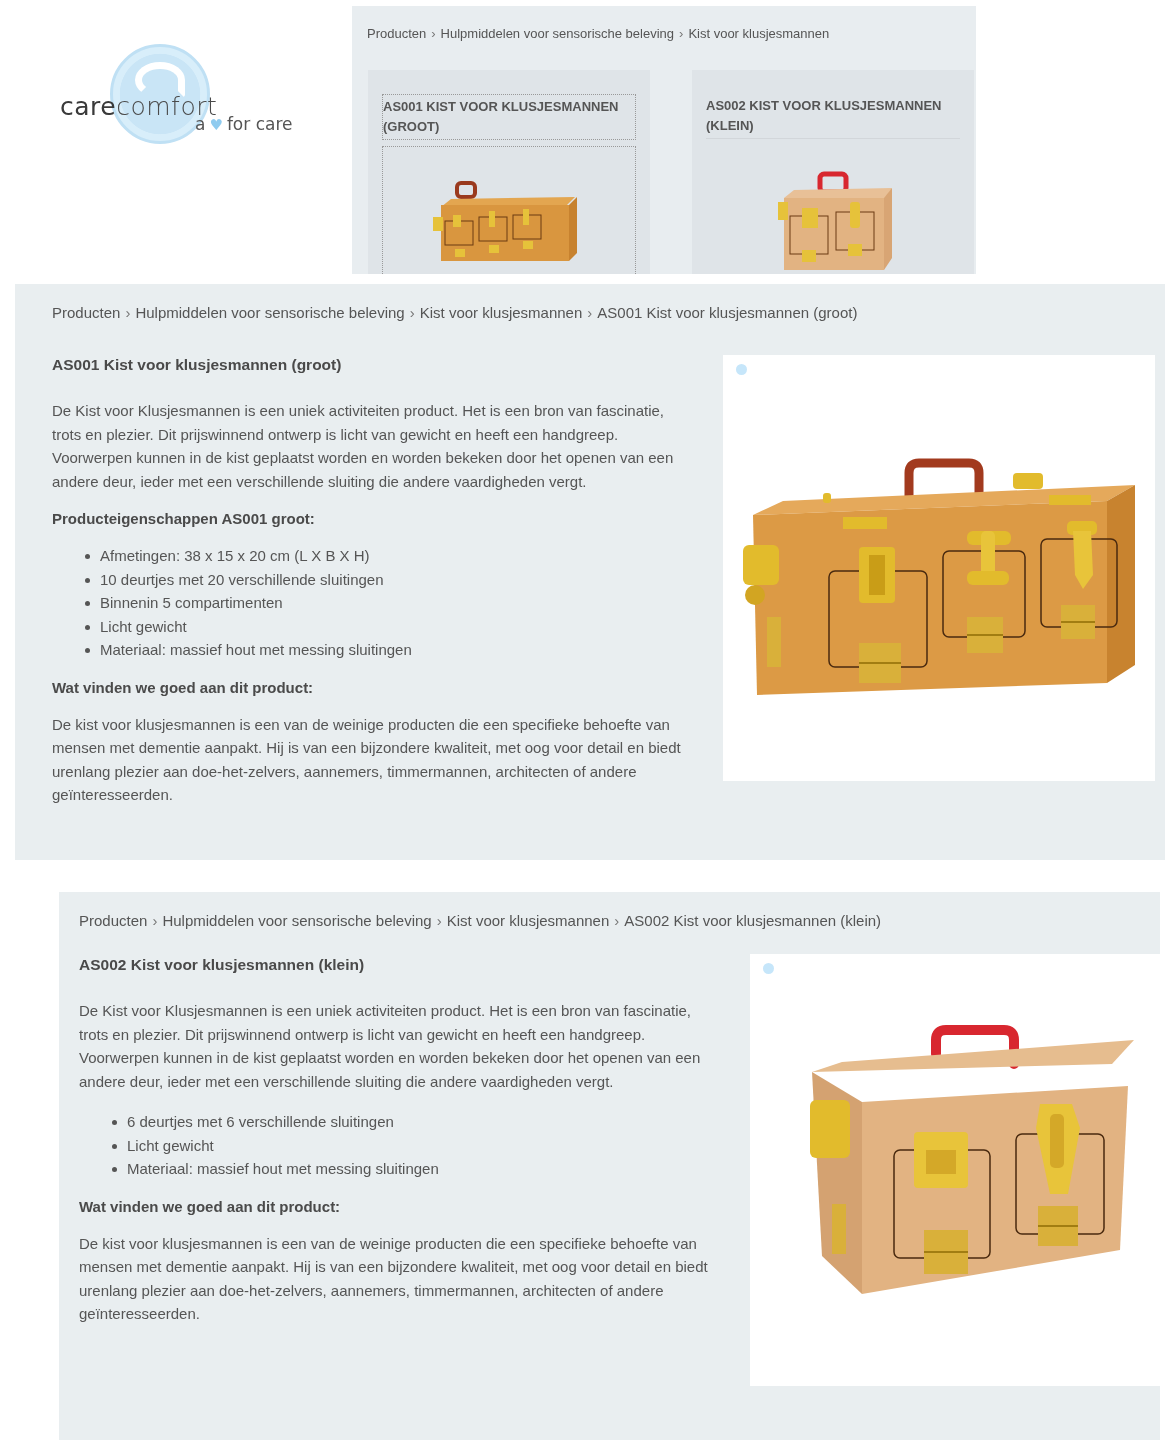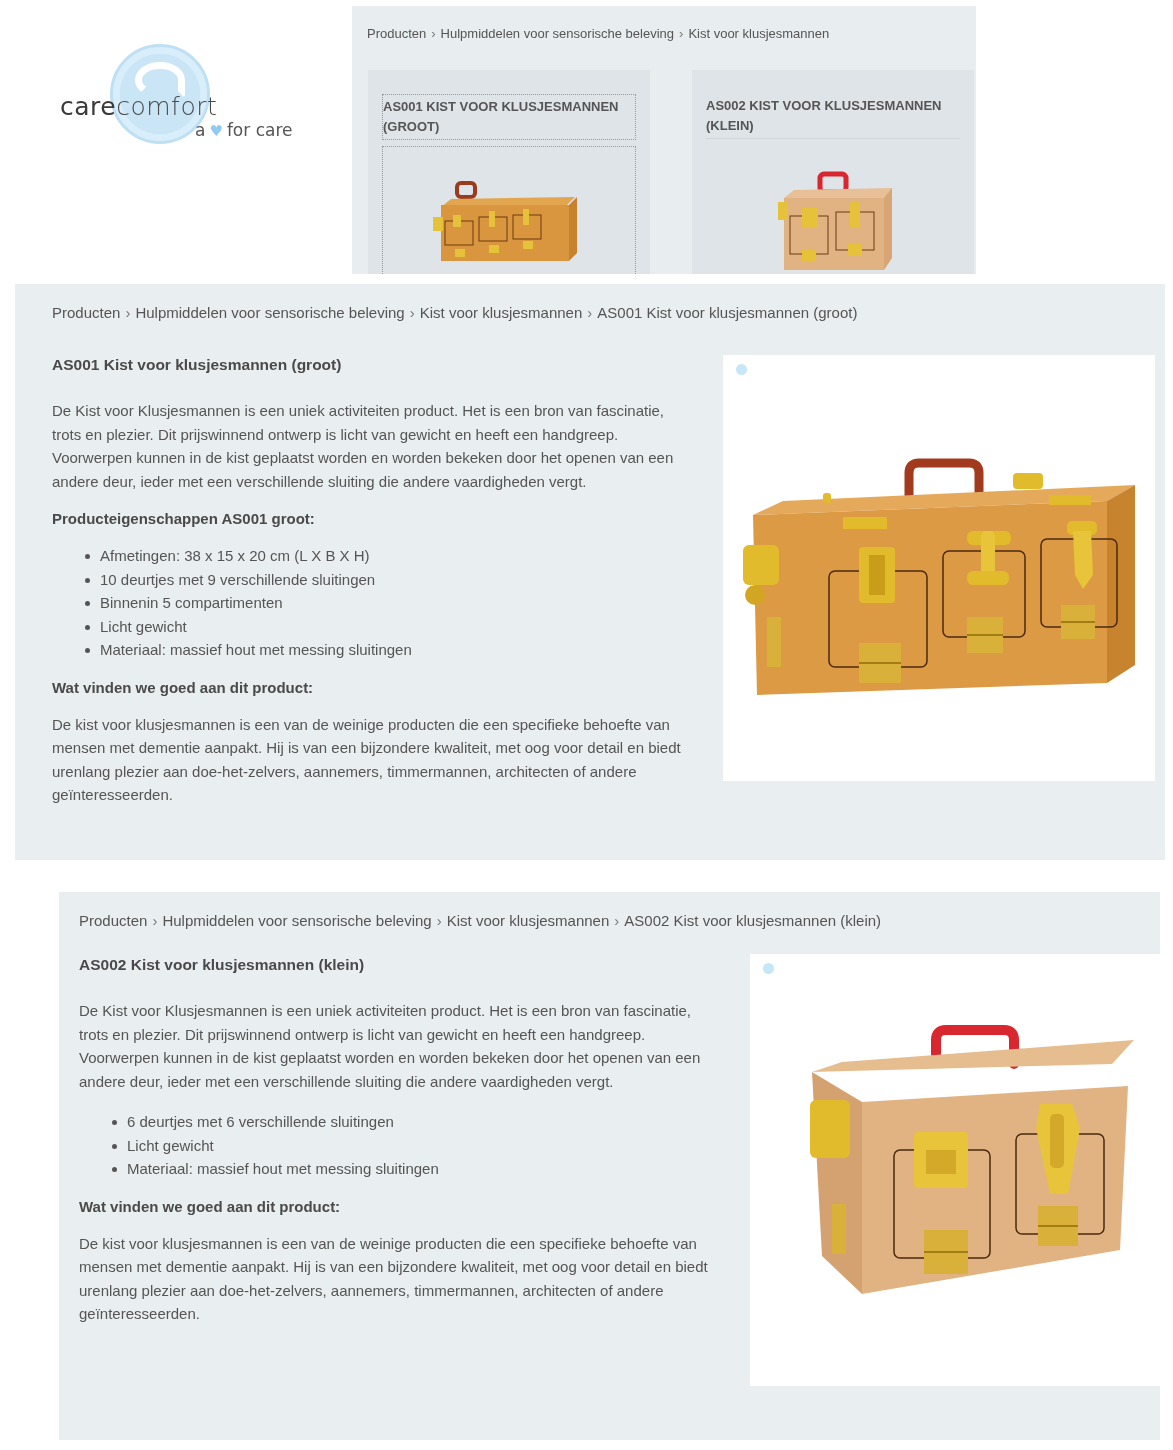--- a/index.html
+++ b/index.html
@@ -7,21 +7,21 @@
   body { position: relative; font-family: "Liberation Sans", sans-serif; color: #4d4d4d; }
 
   
   .logo { position: absolute; left: 55px; top: 40px; width: 250px; height: 120px; }
   .logo-circle { position: absolute; left: 55px; top: 4px; width: 100px; height: 100px; border-radius: 50%;
     background: radial-gradient(circle at 50% 50%, #c9e5f6 0 60%, #d8eefa 61% 100%); border: 3px solid #bfe0f4; }
   .logo-swirl { position: absolute; left: 80px; top: 22px; width: 50px; height: 36px; border: 7px solid #ffffff;
     border-radius: 50% 50% 10% 50%; border-bottom-color: transparent; }
   .logo-text { position: absolute; left: 5px; top: 52px; font-size: 25px; letter-spacing: 0.5px; color: #4a4a4a; font-family: "DejaVu Sans", sans-serif; font-weight: 300; }
   .logo-text b { font-weight: 400; color: #3a3a3a; }
-  .logo-tag { position: absolute; left: 140px; top: 80px; font-size: 17px; color: #555; font-family: "DejaVu Sans", sans-serif; }
+  .logo-tag { position: absolute; left: 140px; top: 74px; font-size: 17px; color: #555; font-family: "DejaVu Sans", sans-serif; }
   .logo-heart { color: #8fcbef; font-size: 15px; margin: 0 4px; }
 
   
   .cat-panel { position: absolute; left: 352px; top: 6px; width: 624px; height: 268px; background: #e8edf0; overflow: hidden; }
   .breadcrumb-sm { position: absolute; left: 15px; top: 20px; font-size: 13px; color: #555; white-space: nowrap; }
   .crumb-sep { margin: 0 5px; color: #777; }
   .cat-card { position: absolute; top: 64px; width: 282px; height: 210px; background: #dfe4e8; }
   .cat-card.c1 { left: 16px; }
   .cat-card.c2 { left: 340px; width: 282px; }
   .cat-title { position: absolute; left: 14px; top: 24px; width: 254px; font-size: 13px; font-weight: bold; line-height: 20px; color: #555; text-transform: uppercase; padding: 2px 0; }
@@ -113,21 +113,21 @@
   <div class="breadcrumb">
     <span>Producten</span><span class="crumb-sep">›</span><span>Hulpmiddelen voor sensorische beleving</span><span class="crumb-sep">›</span><span>Kist voor klusjesmannen</span><span class="crumb-sep">›</span><span>AS001 Kist voor klusjesmannen (groot)</span>
   </div>
 
   <div class="prod-body">
     <h1 class="prod-title">AS001 Kist voor klusjesmannen (groot)</h1>
     <p class="prod-desc">De Kist voor Klusjesmannen is een uniek activiteiten product. Het is een bron van fascinatie, trots en plezier. Dit prijswinnend ontwerp is licht van gewicht en heeft een handgreep. Voorwerpen kunnen in de kist geplaatst worden en worden bekeken door het openen van een andere deur, ieder met een verschillende sluiting die andere vaardigheden vergt.</p>
     <p class="prod-subhead">Producteigenschappen AS001 groot:</p>
     <ul class="prod-list">
       <li>Afmetingen: 38 x 15 x 20 cm (L X B X H)</li>
-      <li>10 deurtjes met 9 verschillende sluitingen</li>
+      <li>10 deurtjes met 20 verschillende sluitingen</li>
       <li>Binnenin 5 compartimenten</li>
       <li>Licht gewicht</li>
       <li>Materiaal: massief hout met messing sluitingen</li>
     </ul>
     <p class="prod-subhead">Wat vinden we goed aan dit product:</p>
     <p class="prod-desc">De kist voor klusjesmannen is een van de weinige producten die een specifieke behoefte van mensen met dementie aanpakt. Hij is van een bijzondere kwaliteit, met oog voor detail en biedt urenlang plezier aan doe-het-zelvers, aannemers, timmermannen, architecten of andere geïnteresseerden.</p>
   </div>
 
   <div class="img-box">
     <div class="img-dot"></div>

